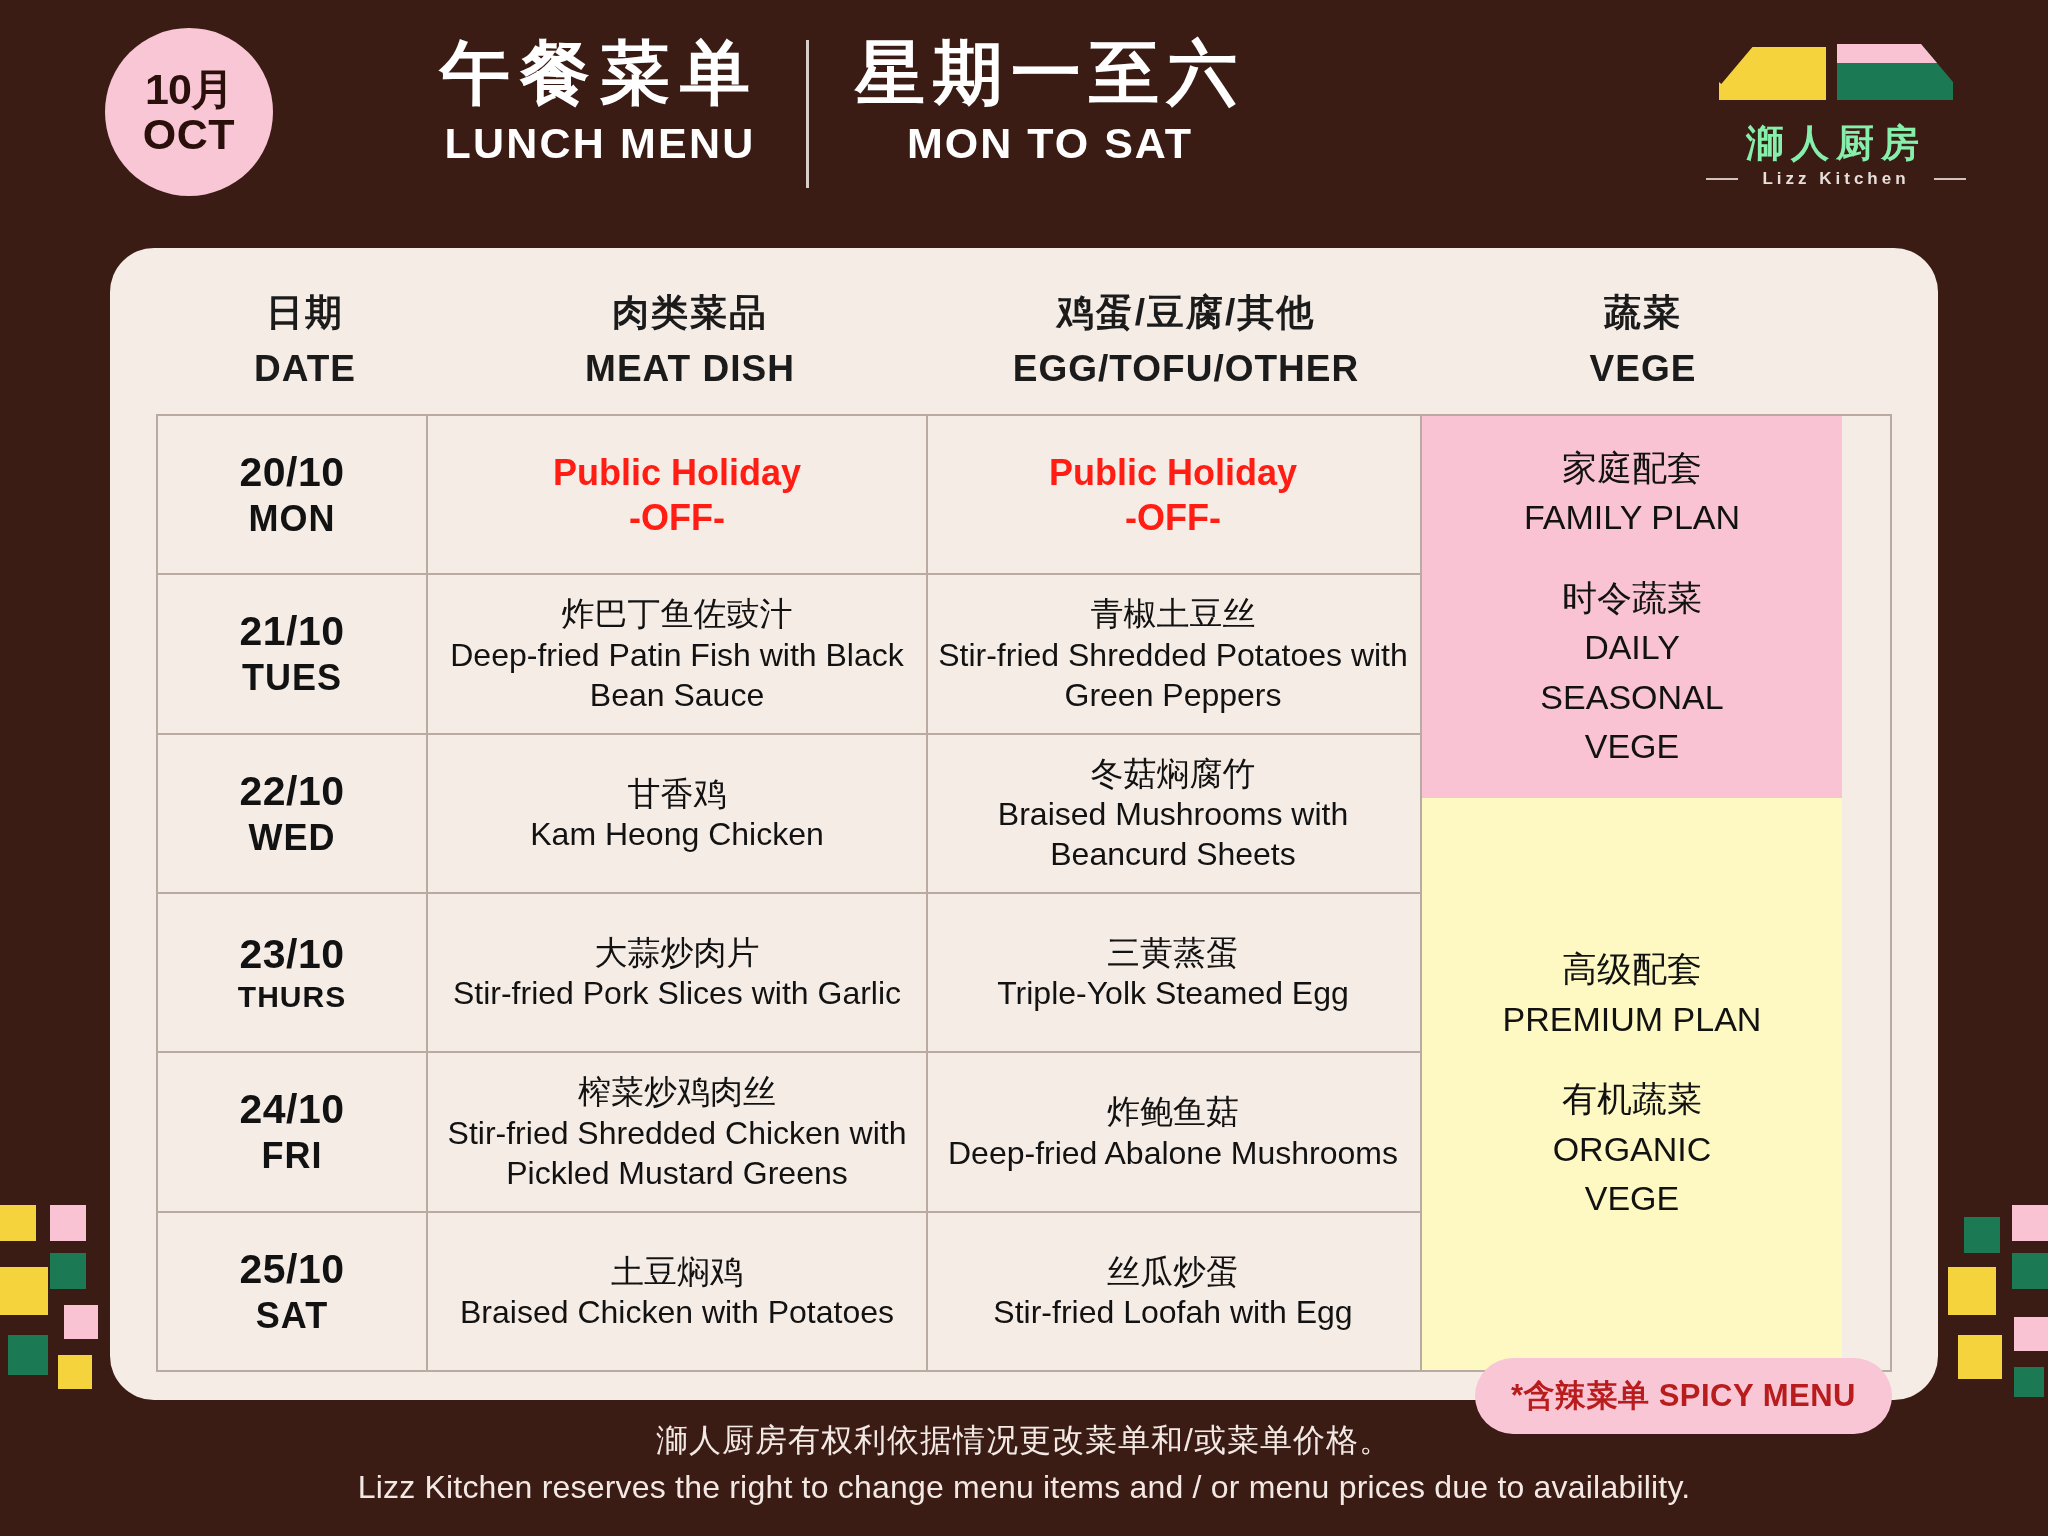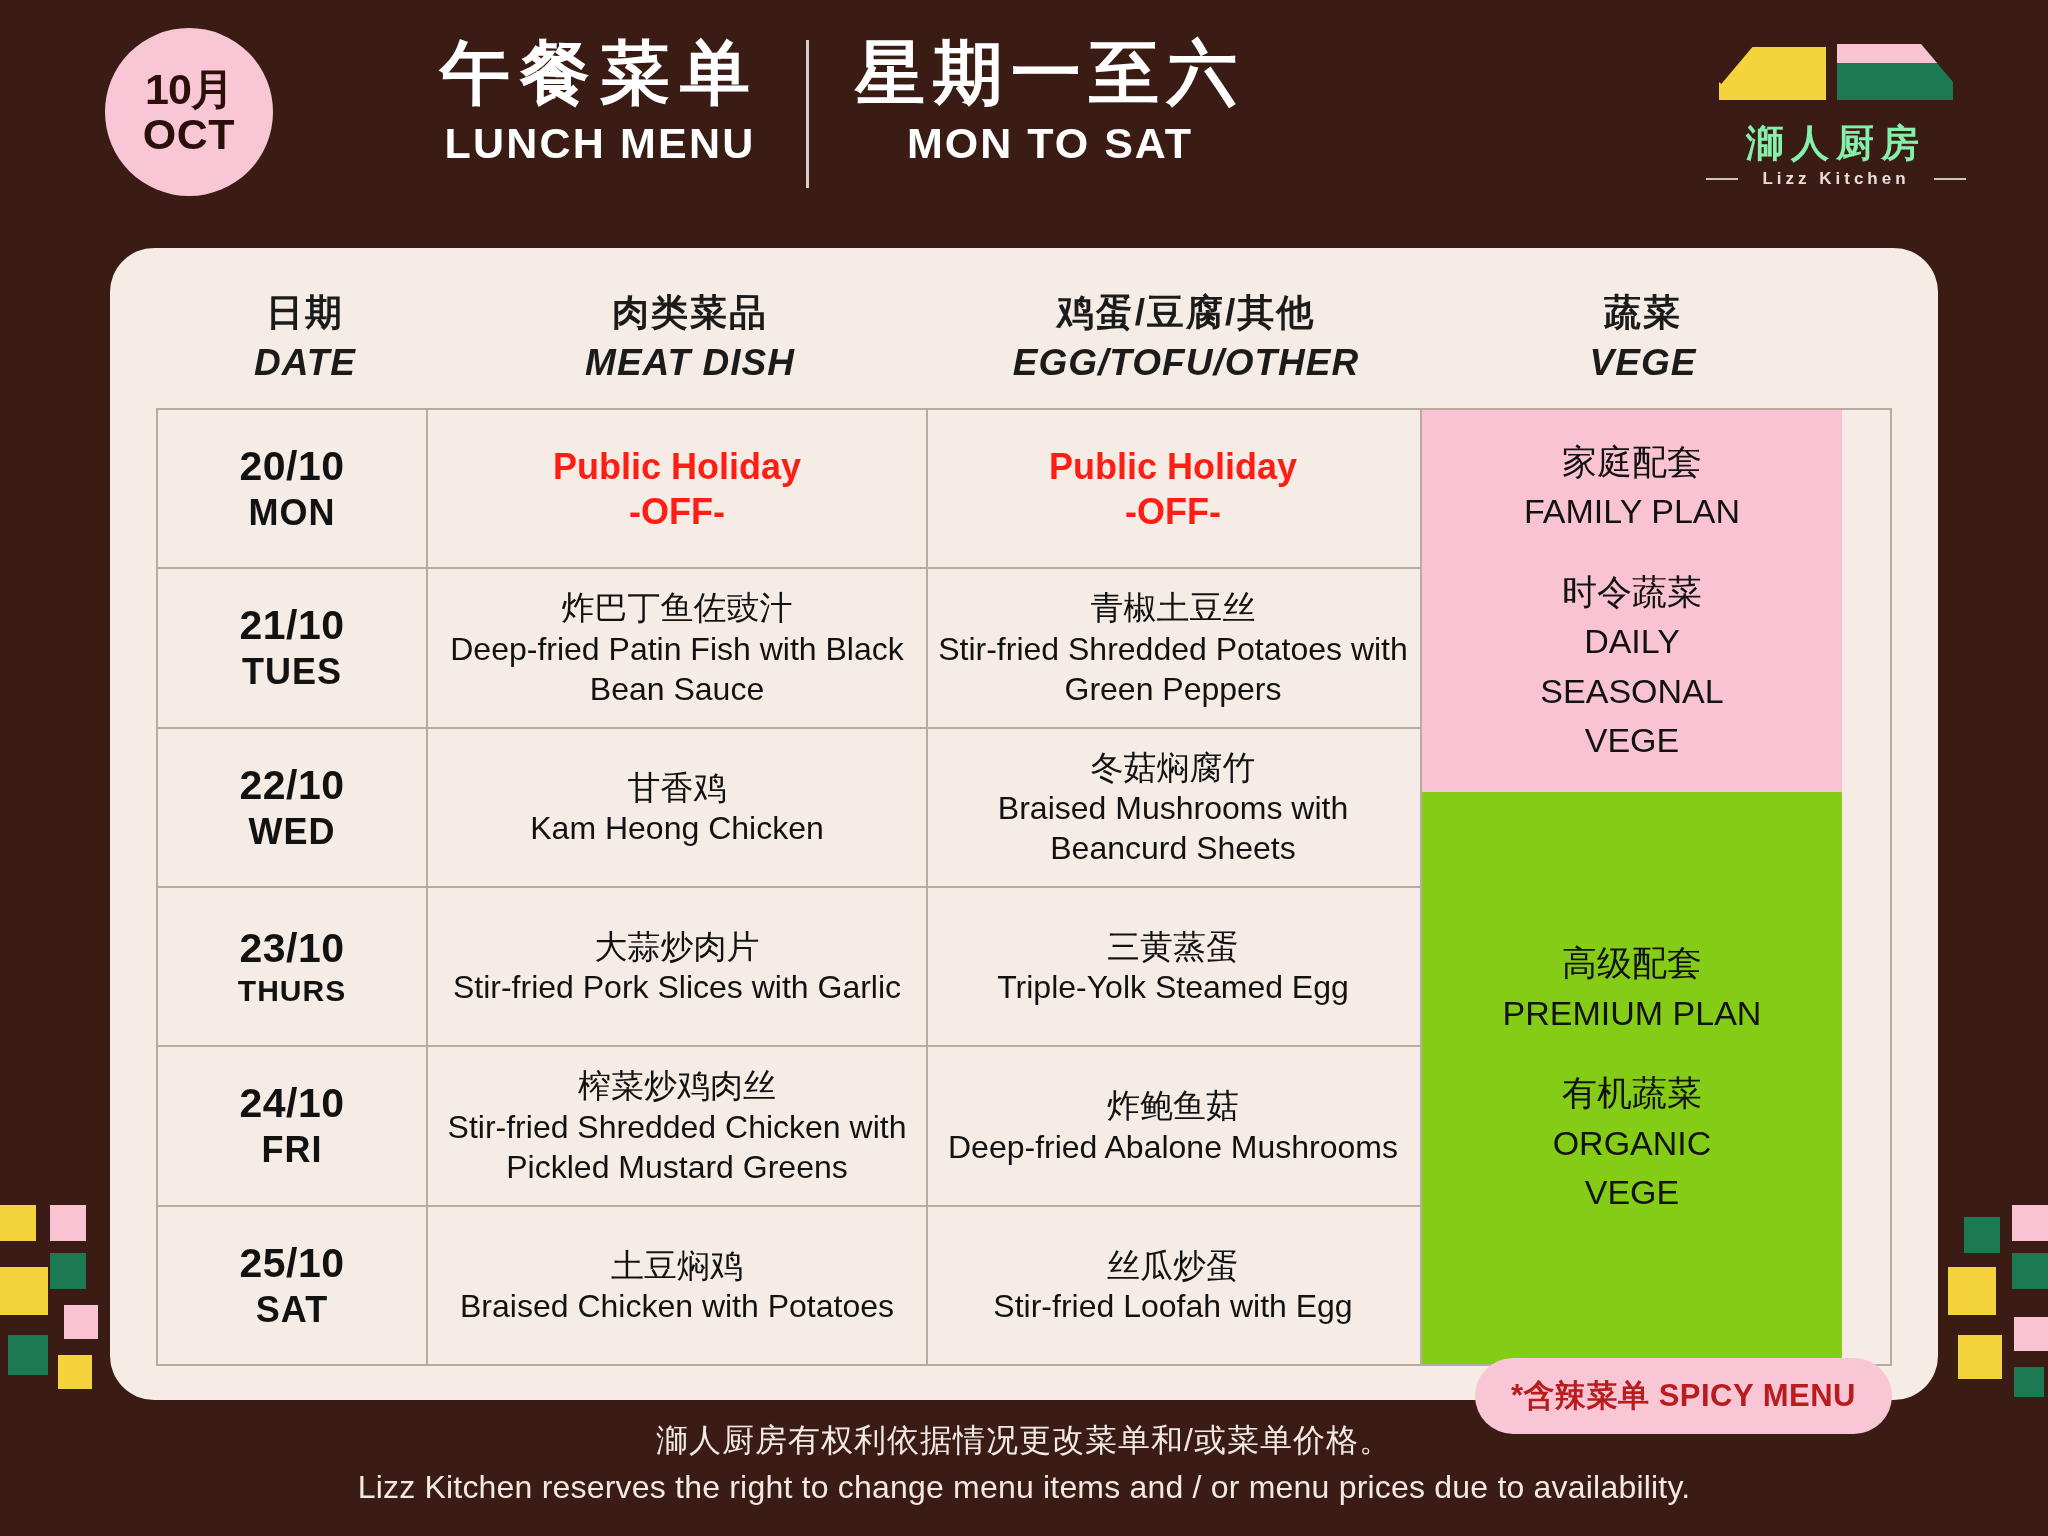--- a/index.html
+++ b/index.html
@@ -90,21 +90,21 @@
   }
 
   .thead {
     display: flex;
     text-align: center;
     color: #1b1b1b;
     padding: 0 14px;
   }
   .thead .col { padding: 6px 0 24px; }
   .thead .cn { font-size: 37px; font-weight: 700; letter-spacing: 2px; }
-  .thead .en { font-size: 37px; font-weight: 700; letter-spacing: 1px; margin-top: 4px; font-style: italic; }
+  .thead .en { font-size: 37px; font-weight: 700; letter-spacing: 1px; margin-top: 10px; }
 
   .col-date { width: 270px; }
   .col-meat { width: 500px; }
   .col-egg  { width: 492px; }
   .col-vege { width: 422px; }
 
   .grid {
     display: flex;
     border: 2px solid #b9aaa2;
     height: 958px;
@@ -138,21 +138,21 @@
   }
 
   .vege-col { width: 422px; display: flex; flex-direction: column; border-left: 2px solid #b9aaa2; }
   .vege-cell {
     display: flex; flex-direction: column;
     align-items: center; justify-content: center;
     text-align: center;
     color: #121212;
   }
   .vege-family { background: #f9c3d3; flex: 0 0 382px; }
-  .vege-premium { background: #84cc16; flex: 1; }
+  .vege-premium { background: #fef9c3; flex: 1; }
   .vege-cell .cn { font-size: 35px; font-weight: 500; line-height: 1.45; }
   .vege-cell .en { font-size: 34px; font-weight: 400; line-height: 1.45; }
   .vege-gap { height: 30px; }
 
   
   .spicy {
     position: absolute;
     right: 46px; bottom: -34px;
     background: #f9c6d5;
     color: #b91c1c;

